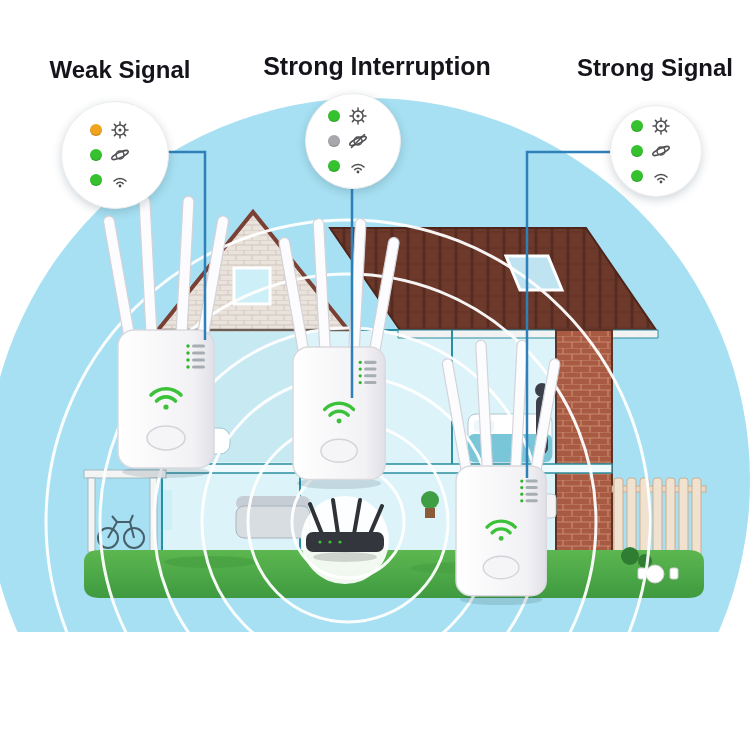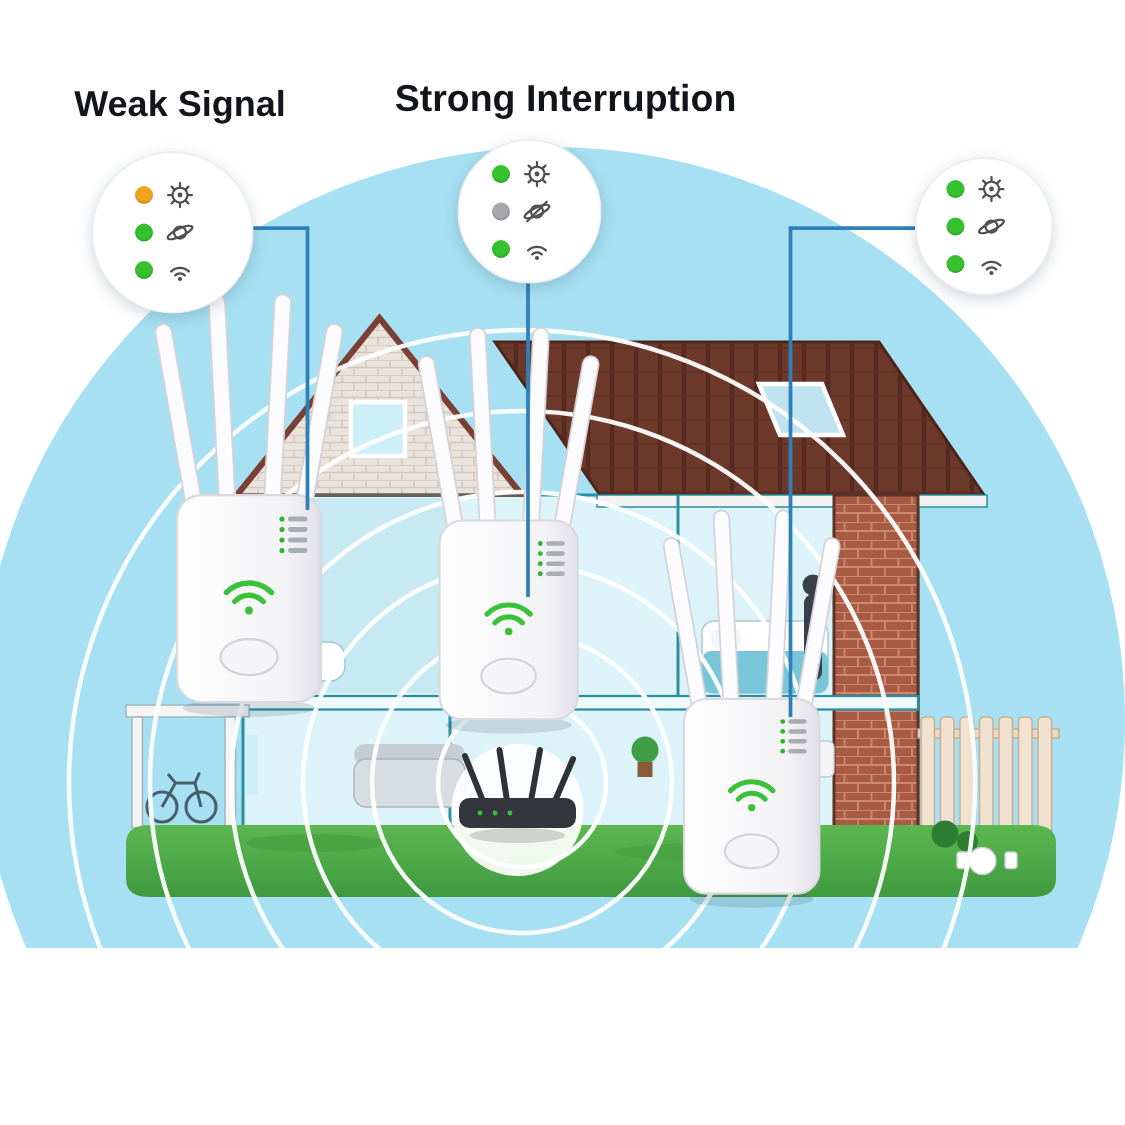--- a/index.html
+++ b/index.html
@@ -279,14 +279,15 @@
       <svg class="bicon" viewBox="0 0 20 20">
         <path d="M4 11a8.5 8.5 0 0 1 12 0"></path>
         <path d="M6.8 13.6a4.5 4.5 0 0 1 6.4 0"></path>
         <circle class="fill" cx="10" cy="16" r="1.4"></circle>
       </svg>
     </div>
   </div>
 
   <div class="title title-weak">Weak Signal</div>
   <div class="title title-int">Strong Interruption</div>
+  <div class="title title-strong">Strong Signal</div>
 
 </div>
 
 </body></html>

